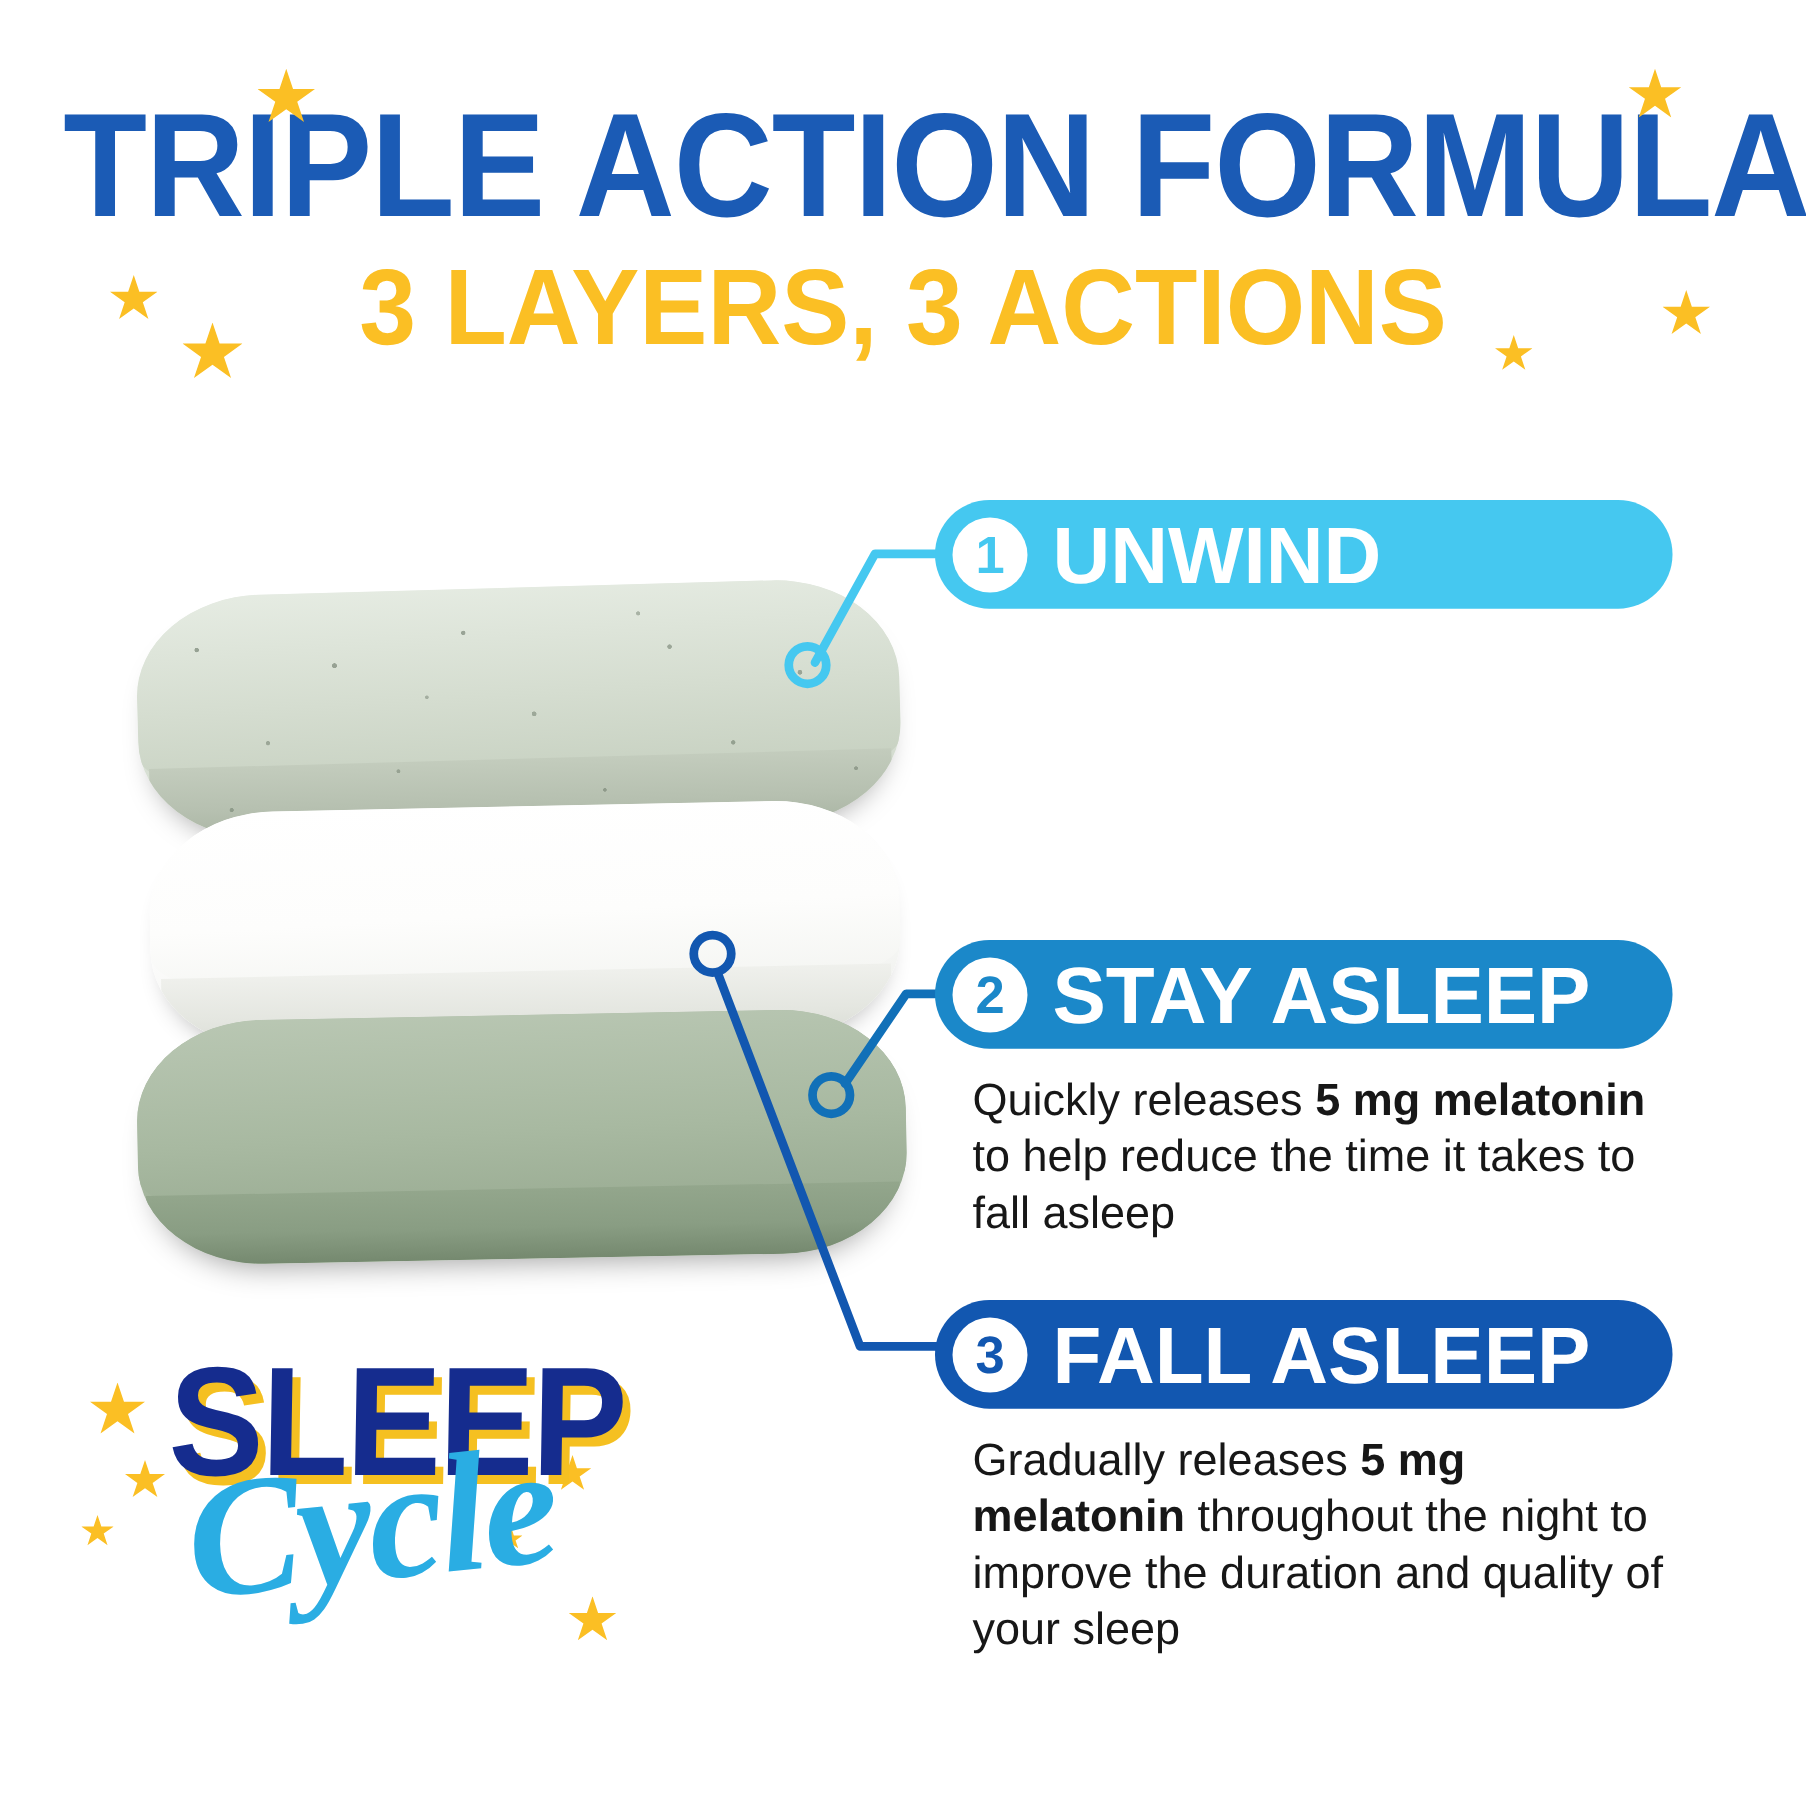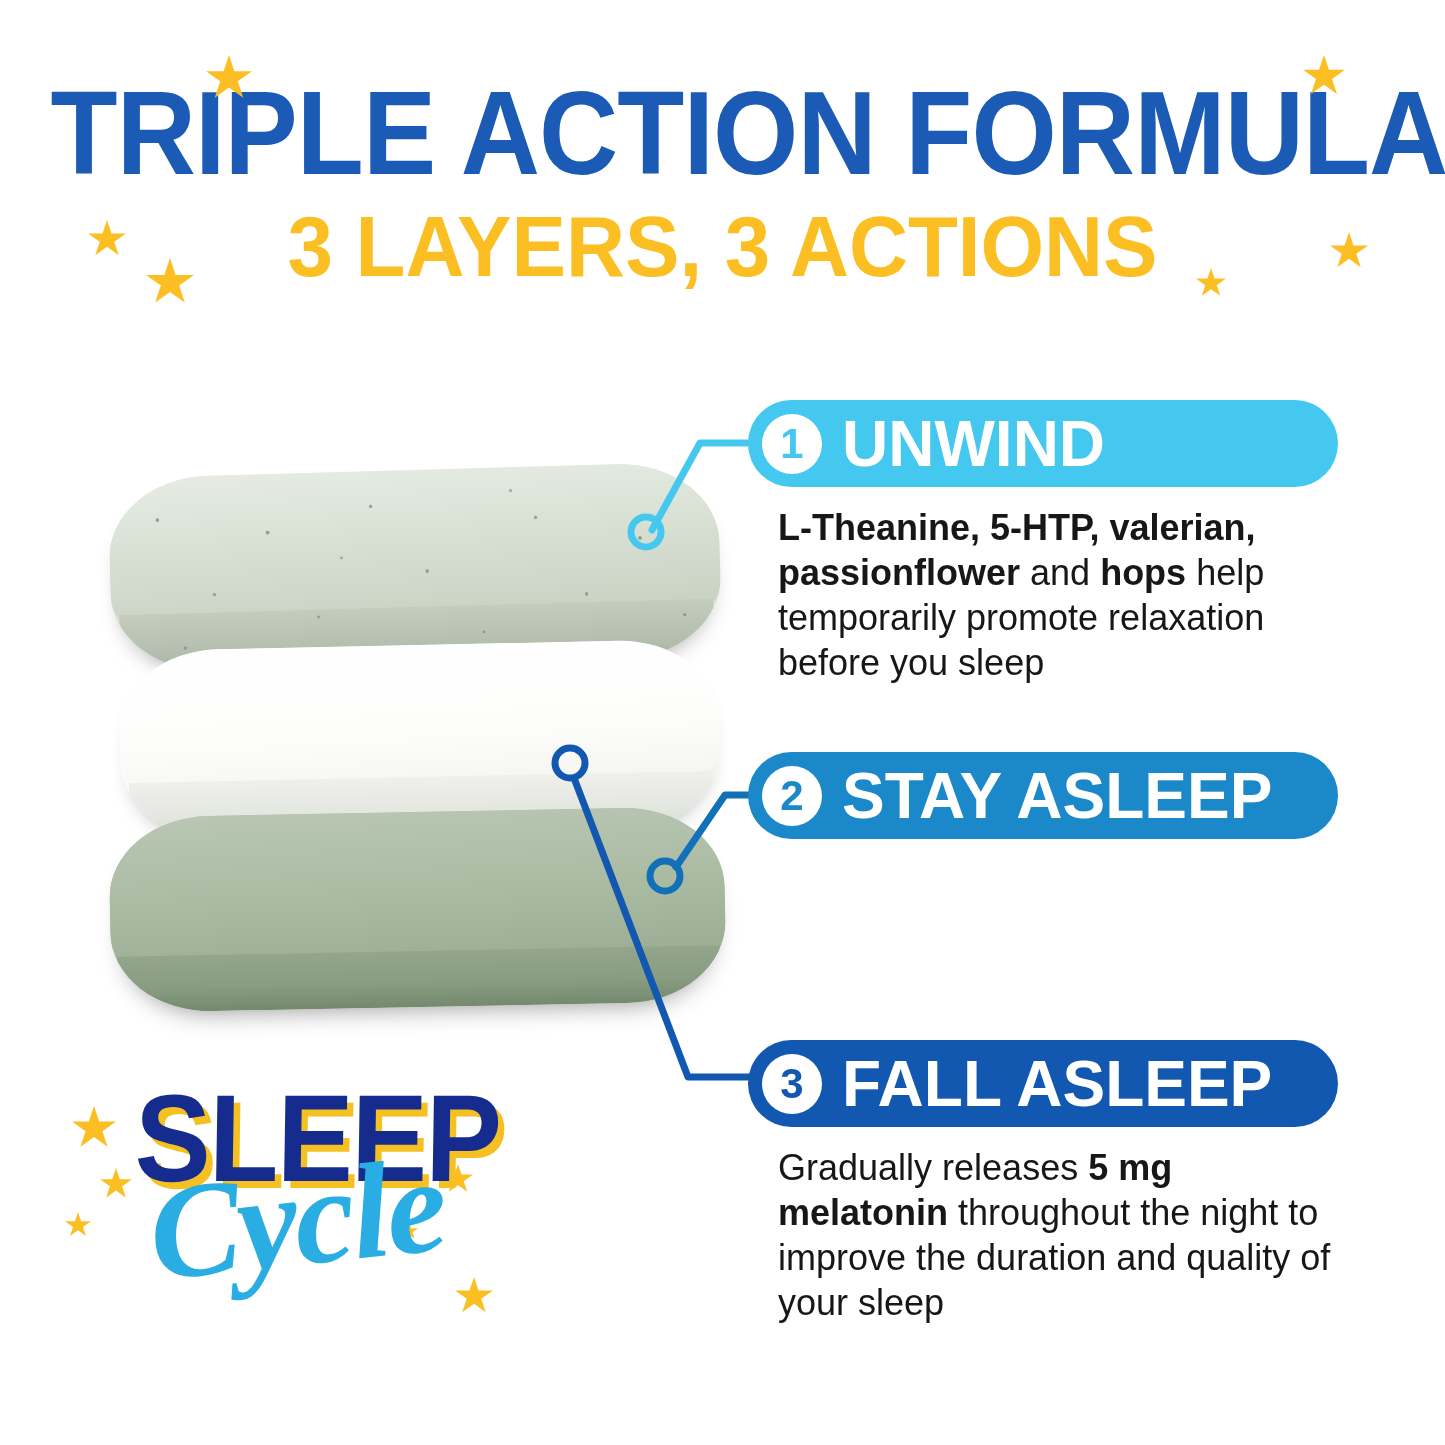--- a/index.html
+++ b/index.html
@@ -214,30 +214,30 @@
     </g>
   </svg>
 
   <div class="step" style="top:400px;">
     <div class="pill" style="background:#45C8F0;">
       <div class="num-circle" style="color:#45C8F0;">
         <span>1</span>
       </div>
       <div class="pill-label">UNWIND</div>
     </div>
-    <div class="body-text"><b>L-Theanine, 5-HTP, valerian, passionflower</b> and <b>hops</b> help temporarily promote relaxation before you sleep</div>
   </div>
 
   <div class="step" style="top:752px;">
     <div class="pill" style="background:#1B88C9;">
       <div class="num-circle" style="color:#1B88C9;">
         <span>2</span>
       </div>
       <div class="pill-label">STAY ASLEEP</div>
     </div>
+    <div class="body-text">Quickly releases <b>5 mg melatonin</b> to help reduce the time it takes to fall asleep</div>
   </div>
 
   <div class="step" style="top:1040px;">
     <div class="pill" style="background:#1257B0;">
       <div class="num-circle" style="color:#1257B0;">
         <span>3</span>
       </div>
       <div class="pill-label">FALL ASLEEP</div>
     </div>
     <div class="body-text">Gradually releases <b>5 mg melatonin</b> throughout the night to improve the duration and quality of your sleep</div>

